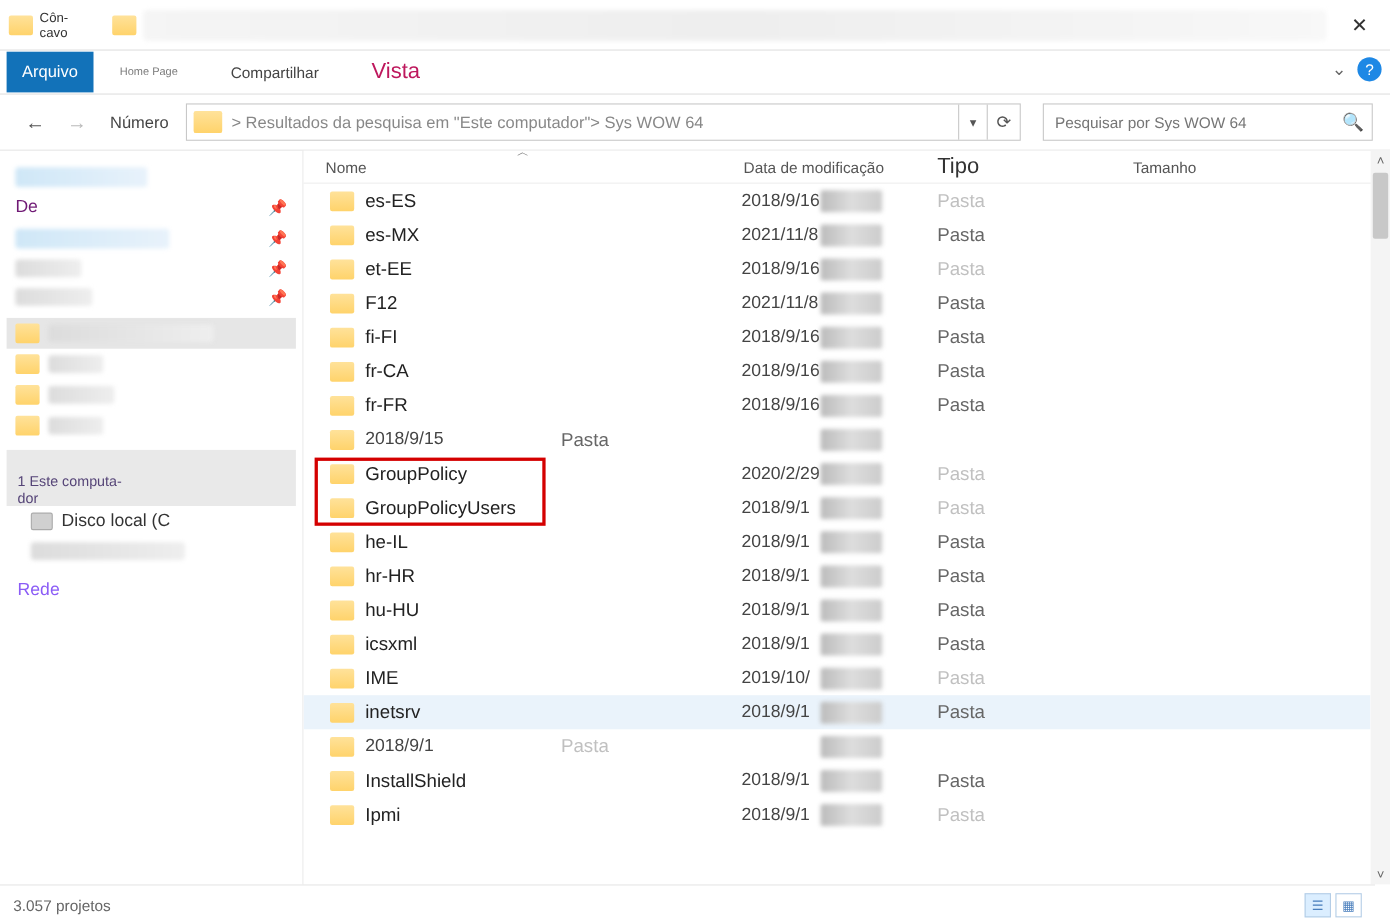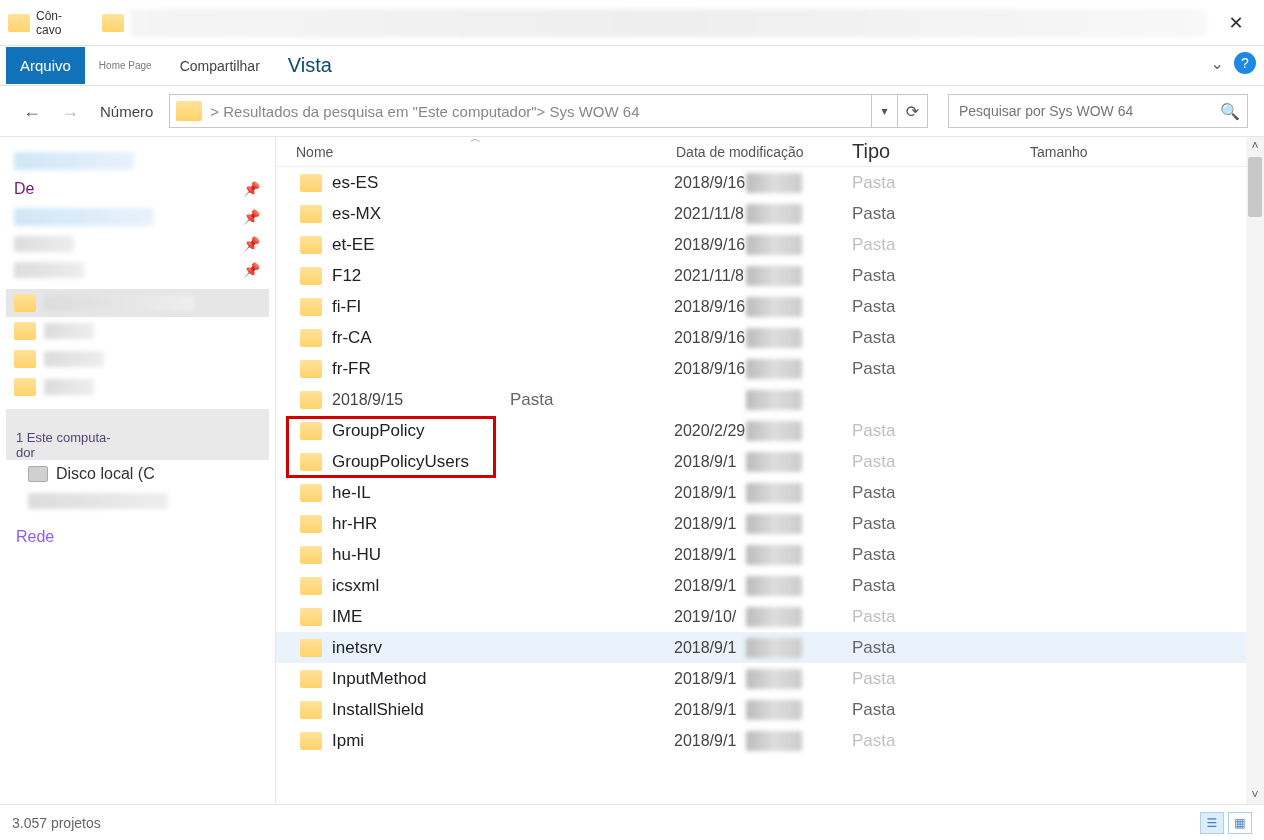--- a/index.html
+++ b/index.html
@@ -9,24 +9,24 @@
   .titlebar { height: 46px; display: flex; align-items: center; padding: 0 8px; background: #fff; border-bottom: 1px solid #e0e0e0; }
   .titlebar .folder-ico { width: 22px; height: 18px; background: linear-gradient(180deg,#ffe29a,#ffd36b); border-radius: 2px; margin-right: 6px; flex:0 0 auto; }
   .titlebar .title-label { font-size: 12px; line-height: 14px; color: #333; width: 60px; }
   .titlebar .folder-ico2 { width: 22px; height: 18px; background: linear-gradient(180deg,#ffe29a,#ffd36b); border-radius: 2px; margin:0 6px; flex:0 0 auto; }
   .titlebar .blurbar { flex:1; height: 28px; background: linear-gradient(90deg,#f5f5f5,#eee,#f8f8f8); border-radius: 4px; filter: blur(2px); }
   .titlebar .win-controls { display:flex; gap: 16px; padding:0 10px 0 20px; }
   .titlebar .win-btn { width: 20px; height: 20px; display:flex; align-items:center; justify-content:center; cursor:pointer; font-size: 18px; color:#333; }
 
   
   .ribbon { height: 40px; display:flex; align-items:center; padding: 0 6px; border-bottom:1px solid #e0e0e0; position:relative; }
-  .ribbon .tab { padding: 6px 14px; font-size: 14px; color:#444; cursor:pointer; }
+  .ribbon .tab { padding: 6px 24px; font-size: 14px; color:#444; cursor:pointer; }
   .ribbon .tab.arquivo { background:#1272b9; color:#fff; font-size: 15px; padding: 10px 14px; }
   .ribbon .tab.home { font-size: 10px; color:#7a7a7a; }
-  .ribbon .tab.vista { font-size: 20px; color:#0c4a6e; }
+  .ribbon .tab.vista { font-size: 20px; color:#be185d; }
   .ribbon .right { position:absolute; right: 8px; top: 6px; display:flex; gap:10px; align-items:center; }
   .ribbon .chev { font-size: 16px; color:#666; }
   .ribbon .help { width:22px; height:22px; background:#1e88e5; border-radius:50%; color:#fff; font-size:14px; display:flex; align-items:center; justify-content:center; }
 
   
   .navrow { height: 50px; display:flex; align-items:center; gap:10px; padding: 0 16px 0 18px; }
   .navrow .arrow { width:28px; height:28px; display:flex; align-items:center; justify-content:center; color:#555; font-size:18px; cursor:pointer; }
   .navrow .label-num { font-size: 15px; color:#444; margin: 0 6px; }
   .addr { flex:1; display:flex; align-items:center; border:1px solid #c8c8c8; height:34px; background:#fff; }
   .addr .folder-chip { width:26px; height:20px; background: linear-gradient(180deg,#ffe29a,#ffd36b); margin:0 4px 0 6px; border-radius:2px; }
@@ -68,21 +68,21 @@
   .row .tp { width:178px; color:#666; font-size:17px; padding-left:2px;}
   .row.tpale .tp { color:#c0c0c0; }
   .highlight-box { position:absolute; border:3px solid #d40000; pointer-events:none; }
 
   
   .vscroll { position:absolute; right:0; top:0; width:18px; bottom:0; background:#f4f4f4; }
   .vscroll .up, .vscroll .dn { height:18px; text-align:center; color:#666; font-size:12px; line-height:18px; }
   .vscroll .thumb { position:absolute; top:20px; left:2px; right:2px; height:60px; background:#c8c8c8; border-radius:2px;}
 
   
-  .status { position:absolute; bottom:0; left:0; right:0; height:36px; display:flex; align-items:center; padding:0 12px; border-top:1px solid #e6e6e6; font-size:14px; color:#666; }
+  .status { position:absolute; bottom:0; left:0; right:14px; height:36px; display:flex; align-items:center; padding:0 12px; border-top:1px solid #e6e6e6; font-size:14px; color:#666; }
   .status .views { margin-left:auto; display:flex; gap:4px; }
   .status .vbtn { width:24px; height:22px; border:1px solid #b4cde6; display:flex; align-items:center; justify-content:center; font-size:12px; color:#4a7fbd; background:#fff; }
   .status .vbtn.active { background:#dbeeff; }
 </style>
 </head>
 <body>
 
 <div class="titlebar">
   <div class="folder-ico"></div>
   <div class="title-label" style="white-space:pre-line">Côn-
@@ -290,21 +290,20 @@
         </div>
         <div class="row sel">
           <div class="ic"></div>
           <div class="nm">inetsrv</div>
           <div class="dt">2018/9/1</div>
           <div class="dtblur"></div>
           <div class="tp">Pasta</div>
         </div>
         <div class="row tpale">
           <div class="ic"></div>
-          <div class="nm">InputMethod</div>
           <div class="dt">2018/9/1</div>
           <div class="dtblur"></div>
           <div class="tp">Pasta</div>
         </div>
         <div class="row">
           <div class="ic"></div>
           <div class="nm">InstallShield</div>
           <div class="dt">2018/9/1</div>
           <div class="dtblur"></div>
           <div class="tp">Pasta</div>

